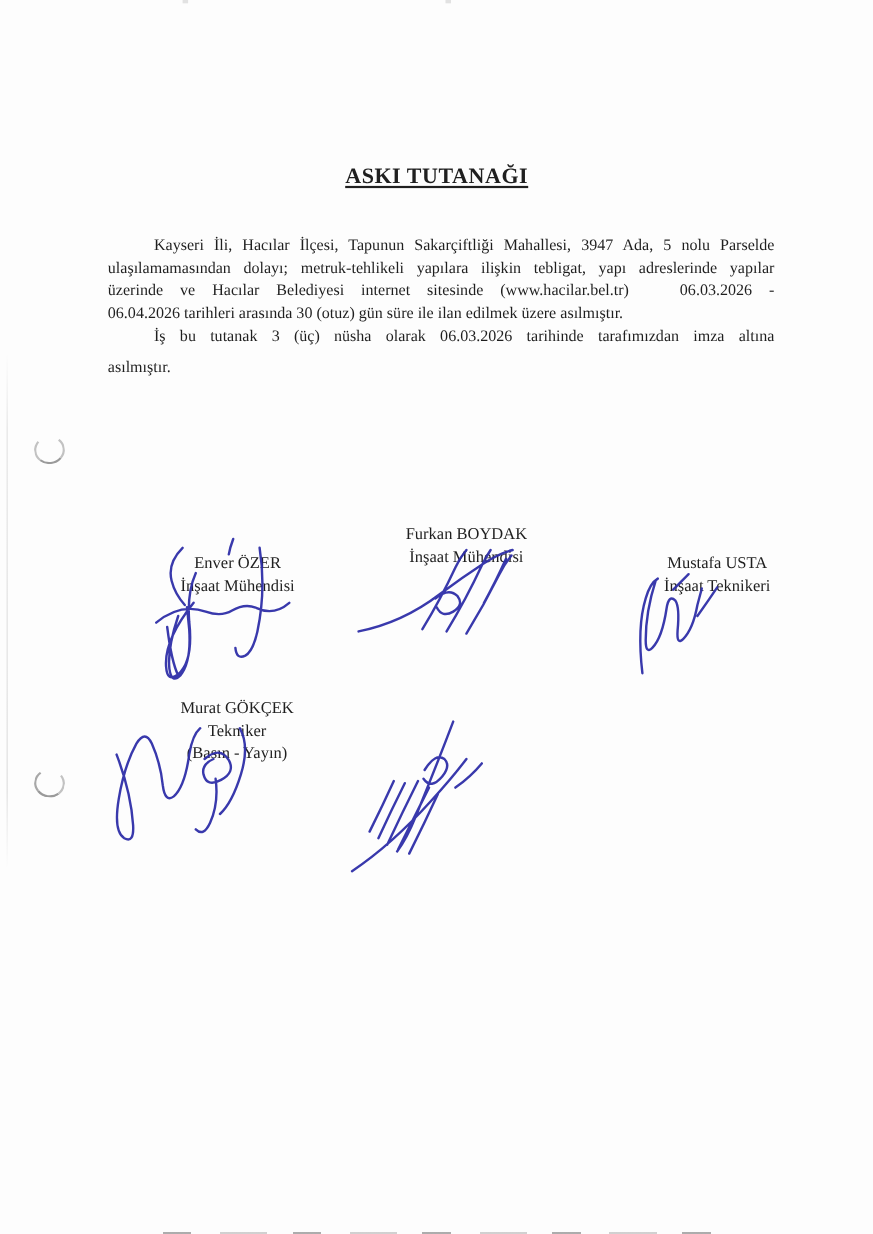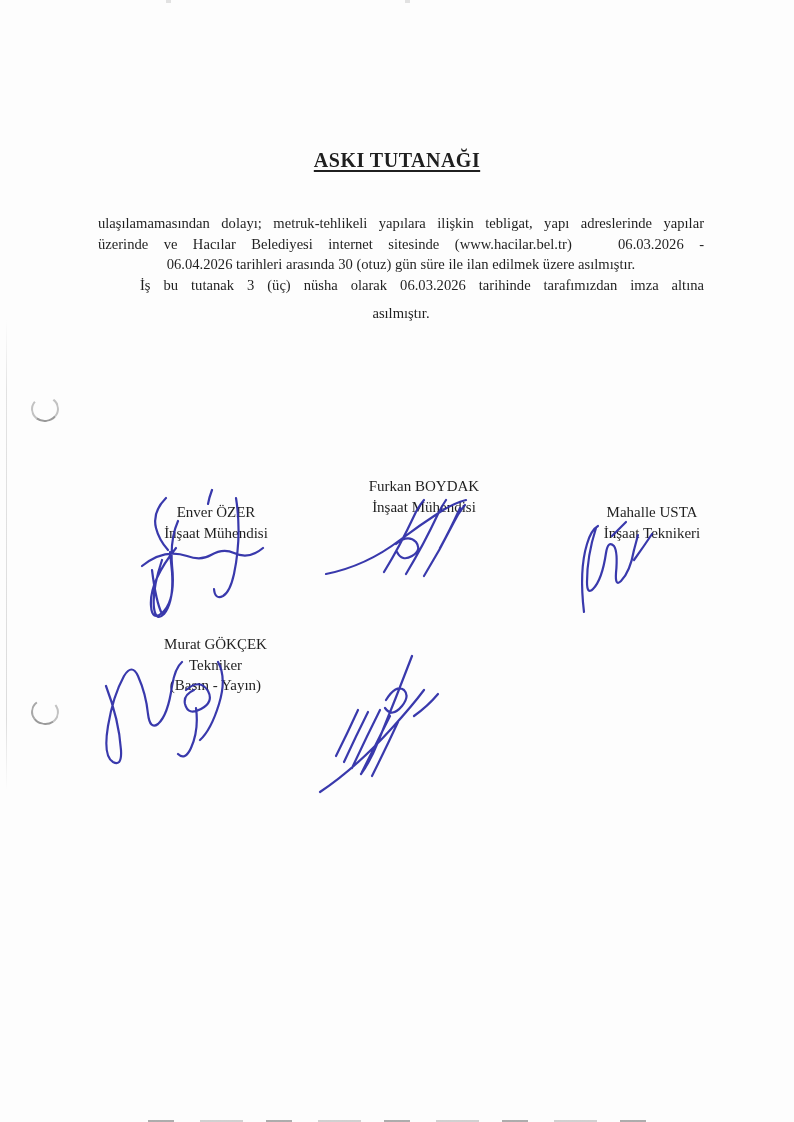--- a/index.html
+++ b/index.html
@@ -29,21 +29,21 @@
     text-underline-offset: 3px;
   }
   .body-text {
     position: absolute;
     top: 213px;
     left: 98px;
     width: 606px;
     font-size: 14.6px;
     line-height: 20.7px;
   }
-  .line { text-align: center; }
+  .line { text-align: left; }
   .line.justify { text-align: justify; text-align-last: justify; }
   .line.indent { text-indent: 42px; }
   .line.gap-top { margin-top: 7px; }
   .sig-block {
     position: absolute;
     text-align: center;
     font-size: 15px;
     line-height: 20.5px;
     margin-left: 28px;
   }
@@ -106,39 +106,40 @@
 </head>
 <body>
 
 <div class="page">
 
   <div class="title">
     <span>ASKI TUTANAĞI</span>
   </div>
 
   <div class="body-text">
+    <div class="line indent justify">Kayseri İli, Hacılar İlçesi, Tapunun Sakarçiftliği Mahallesi, 3947 Ada, 5 nolu Parselde</div>
     <div class="line justify">ulaşılamamasından dolayı; metruk-tehlikeli yapılara ilişkin tebligat, yapı adreslerinde yapılar</div>
     <div class="line justify">üzerinde ve Hacılar Belediyesi internet sitesinde (www.hacilar.bel.tr)&nbsp;&nbsp; 06.03.2026 -</div>
     <div class="line">06.04.2026 tarihleri arasında 30 (otuz) gün süre ile ilan edilmek üzere asılmıştır.</div>
     <div class="line indent justify">İş bu tutanak 3 (üç) nüsha olarak 06.03.2026 tarihinde tarafımızdan imza altına</div>
     <div class="line gap-top">asılmıştır.</div>
   </div>
 
   <div class="sig-block b1">
     <div>Enver ÖZER</div>
     <div>İnşaat Mühendisi</div>
   </div>
 
   <div class="sig-block b2">
     <div>Furkan BOYDAK</div>
     <div>İnşaat Mühendisi</div>
   </div>
 
   <div class="sig-block b3">
-    <div>Mahalle USTA</div>
+    <div>Mustafa USTA</div>
     <div>İnşaat Teknikeri</div>
   </div>
 
   <div class="sig-block b4">
     <div>Murat GÖKÇEK</div>
     <div>Tekniker</div>
     <div>(Basın - Yayın)</div>
   </div>
 
 

